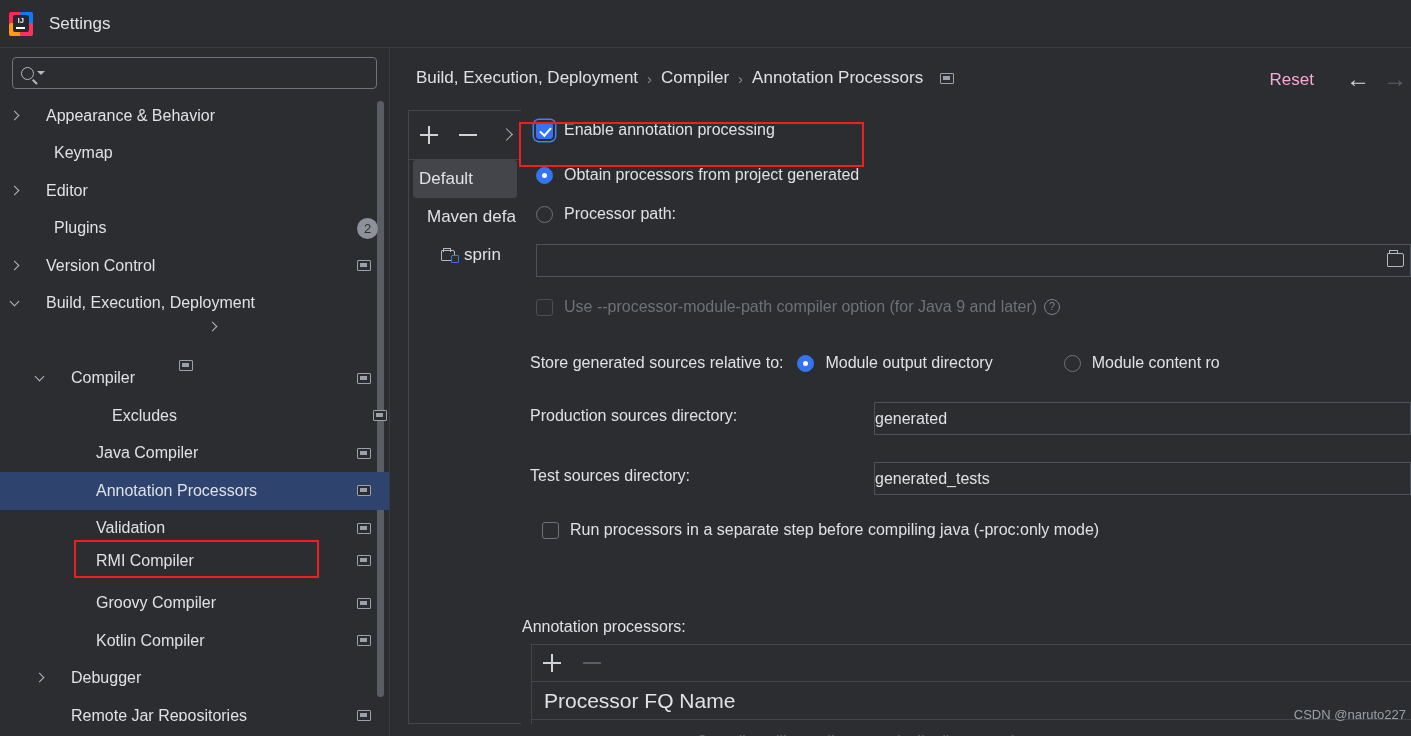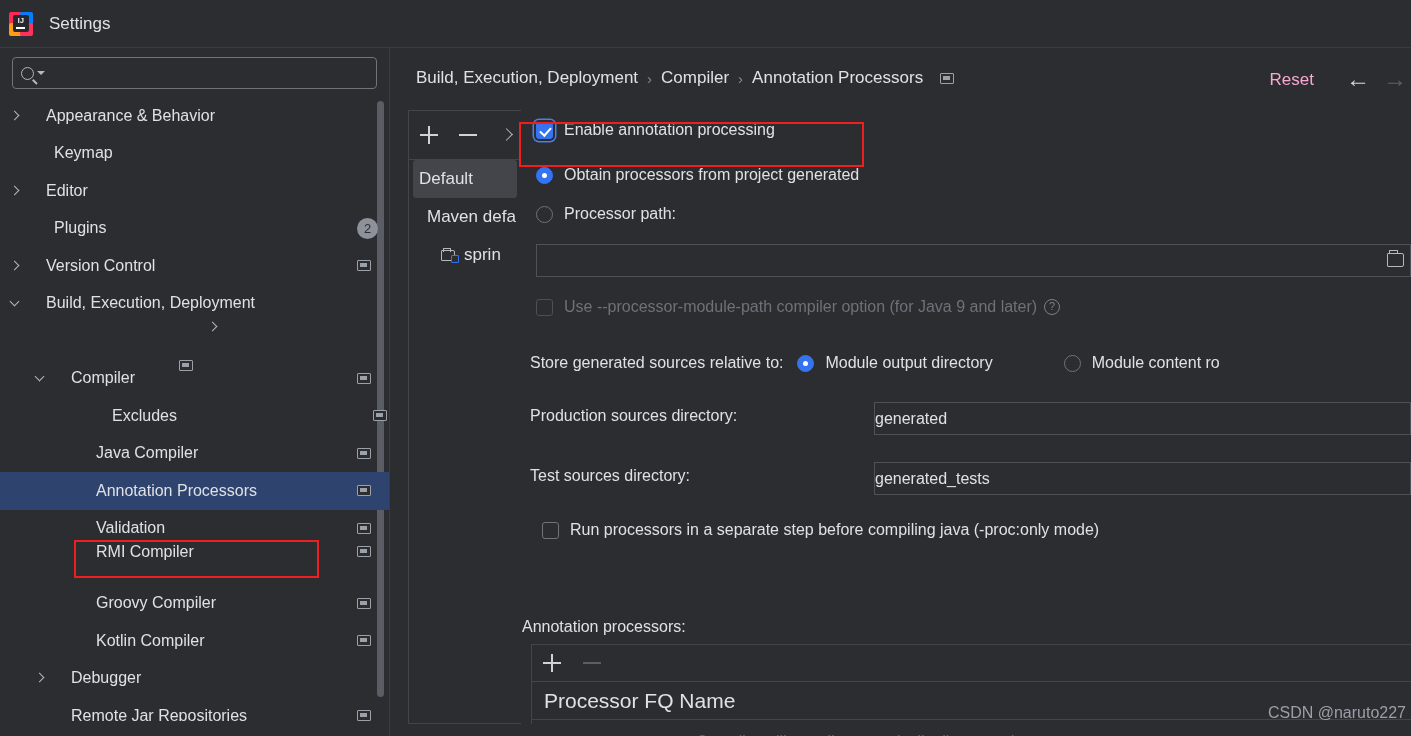--- a/index.html
+++ b/index.html
@@ -280,21 +280,21 @@
   .ap-head {
     height: 38px; display: flex; align-items: center; padding-left: 12px;
     font-size: 21px; color: #dfe1e5; border-bottom: 1px solid #43454a;
   }
   .ap-empty {
     height: 43px; display: flex; align-items: center; justify-content: center;
     font-size: 16px; color: #62656b; padding-right: 150px;
   }
   .watermark {
     position: absolute; right: 5px; bottom: 14px;
-    font-size: 16px; color: #9aa0a8;
+    font-size: 13px; color: #9aa0a8;
   }
 </style>
 </head>
 <body>
 
 <div id="app">
 
   <div class="titlebar">
     <div class="ij-logo">
       <span class="q q1"></span>
@@ -367,21 +367,21 @@
         <div class="tree-row selected" style="top: 375px; position: absolute; left: 0px; width: 390px;">
           <span class="arrow " style="margin-left: 60px;"></span>
           <span class="tree-label" style="margin-left: 12px;">Annotation Processors</span>
           <span class="scope-icon"></span>
         </div>
         <div class="tree-row" style="top: 412.5px; position: absolute; left: 0px; width: 390px;">
           <span class="arrow " style="margin-left: 60px;"></span>
           <span class="tree-label" style="margin-left: 12px;">Validation</span>
           <span class="scope-icon"></span>
         </div>
-        <div class="tree-row" style="top: 436px; position: absolute; left: 0px; width: 390px;">
+        <div class="tree-row" style="top: 445px; position: absolute; left: 0px; width: 390px;">
           <span class="arrow " style="margin-left: 60px;"></span>
           <span class="tree-label" style="margin-left: 12px;">RMI Compiler</span>
           <span class="scope-icon"></span>
         </div>
         <div class="tree-row" style="top: 487.5px; position: absolute; left: 0px; width: 390px;">
           <span class="arrow " style="margin-left: 60px;"></span>
           <span class="tree-label" style="margin-left: 12px;">Groovy Compiler</span>
           <span class="scope-icon"></span>
         </div>
         <div class="tree-row" style="top: 525px; position: absolute; left: 0px; width: 390px;">

